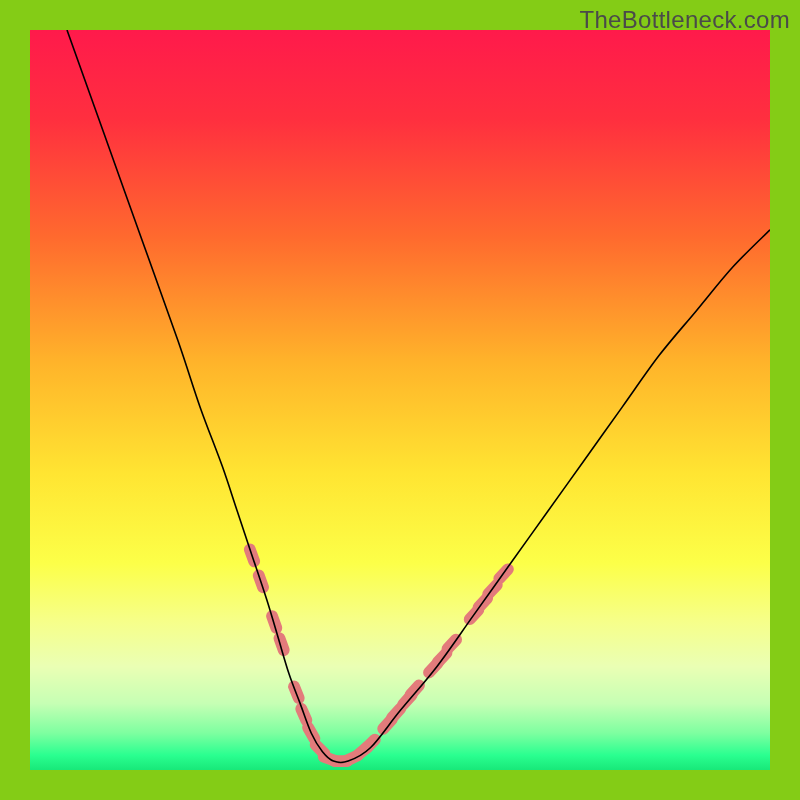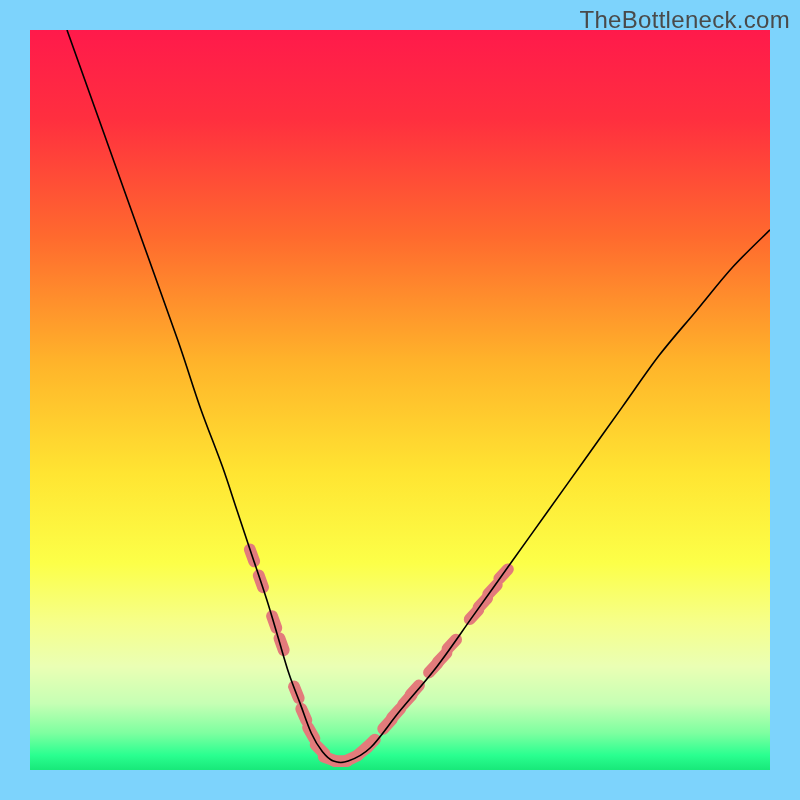--- a/index.html
+++ b/index.html
@@ -7,21 +7,21 @@
     padding: 0;
     width: 800px;
     height: 800px;
     background: #000;
     font-family: Arial, Helvetica, sans-serif;
   }
   .outer-frame {
     position: relative;
     width: 800px;
     height: 800px;
-    background: #7dd3fc;
+    background: #84cc16;
   }
   .plot-area {
     position: absolute;
     left: 30px;
     top: 30px;
     width: 740px;
     height: 740px;
     overflow: hidden;
   }
   .gradient-bg {

